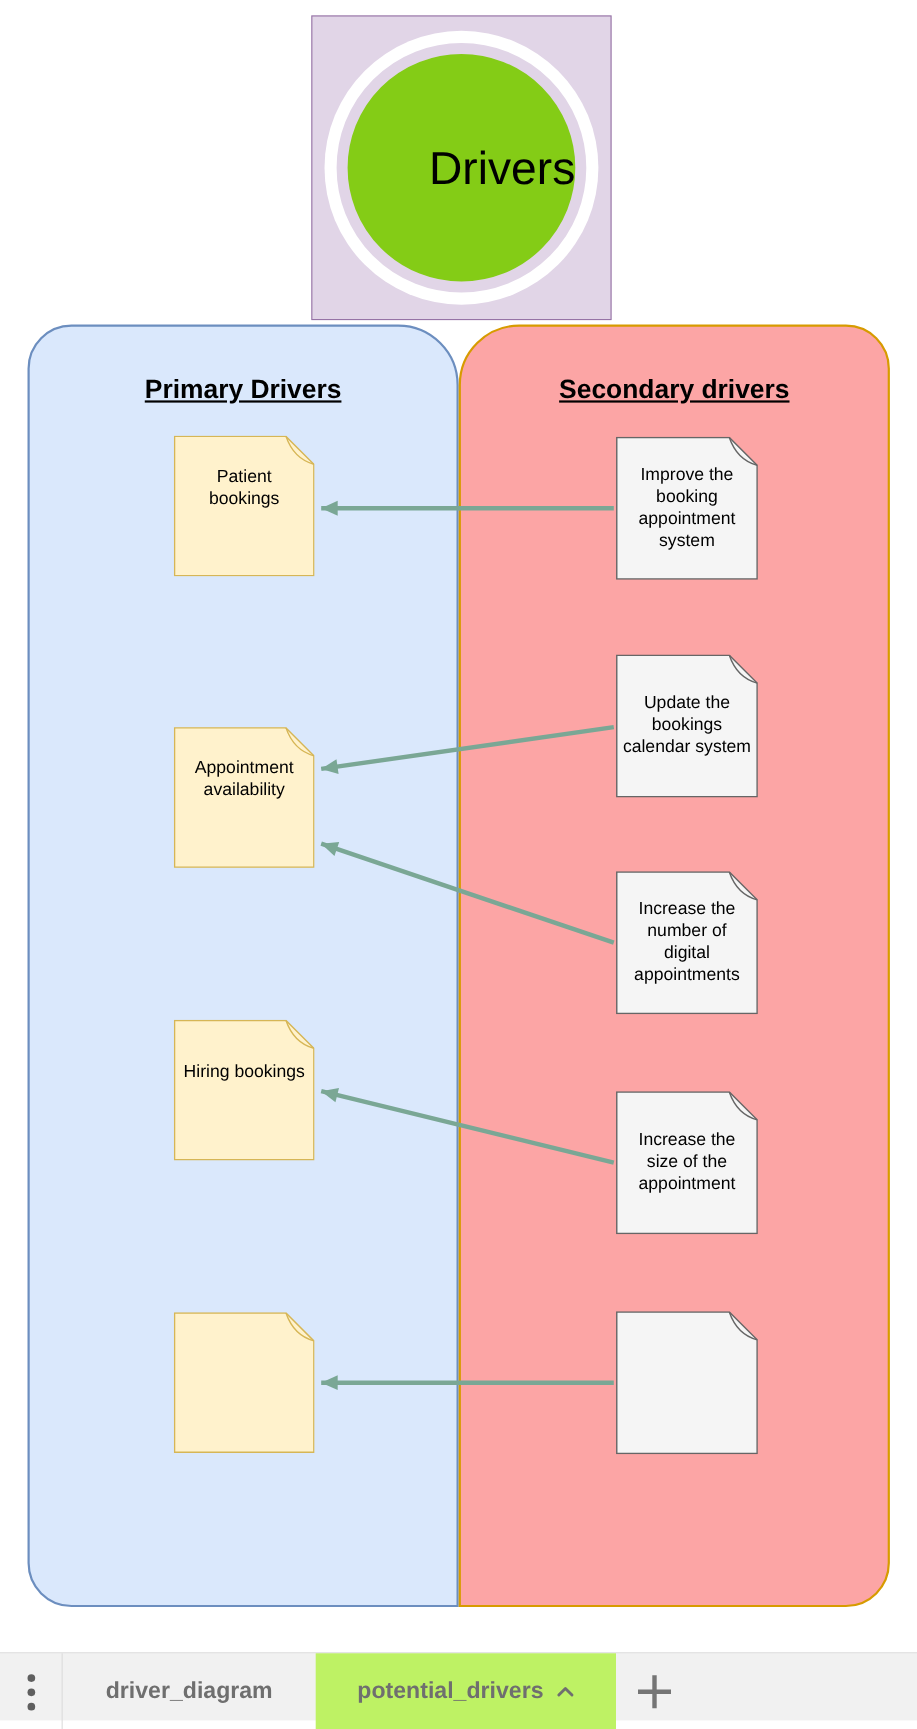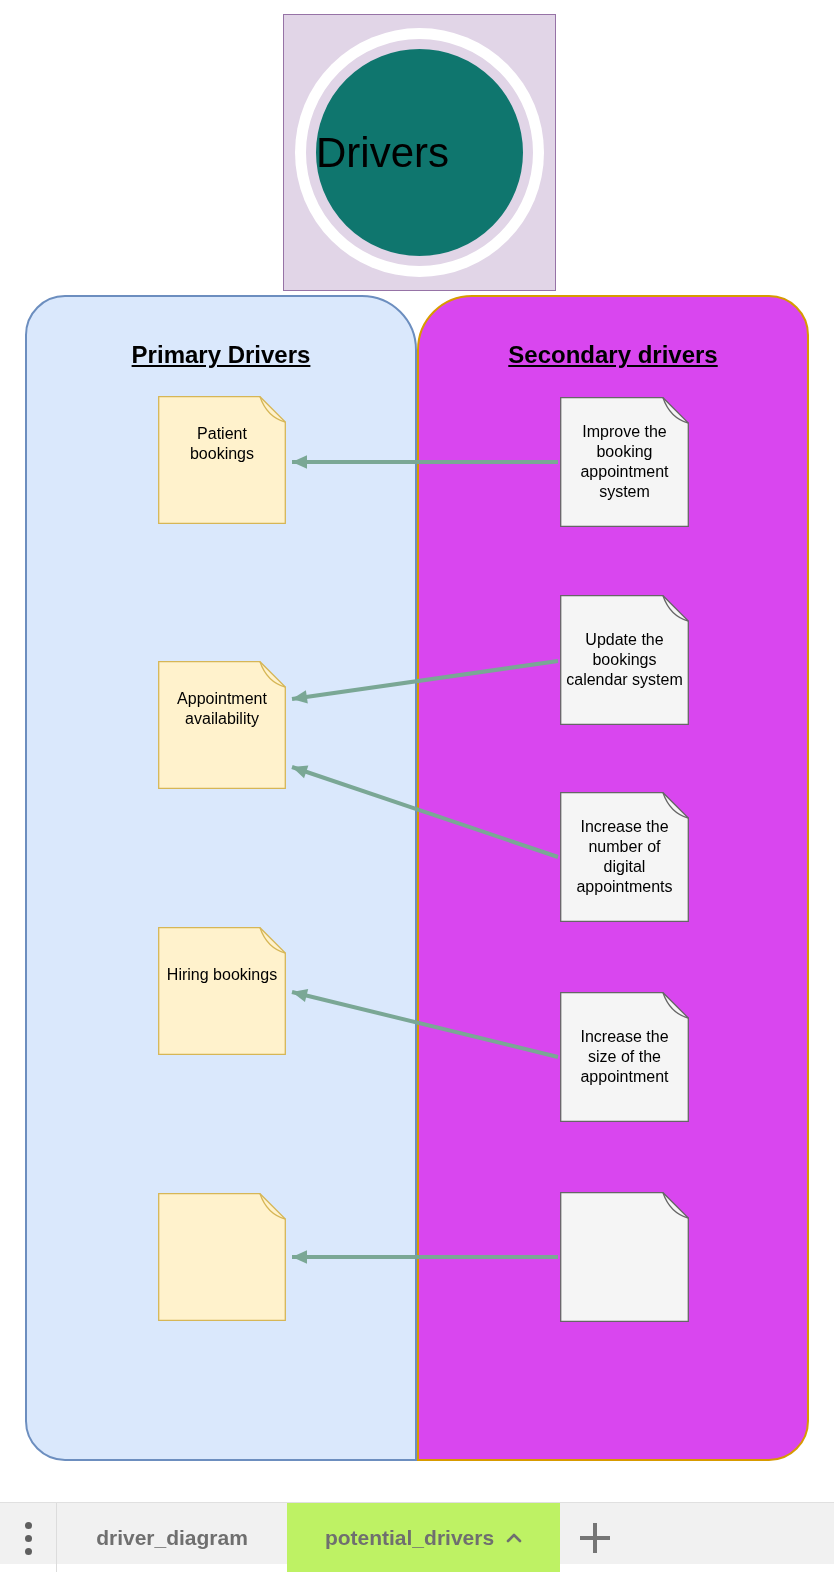--- a/index.html
+++ b/index.html
@@ -9,40 +9,40 @@
 
   
   .group { position:absolute; top:295px; height:1166px; }
   .group-primary {
     left:25px; width:392px;
     background:#DAE8FC; border:2px solid #6C8EBF;
     border-radius:40px 55px 0 40px;
   }
   .group-secondary {
     left:417px; width:392px;
-    background:#d946ef; border:2px solid #D79B00;
+    background:#fca5a5; border:2px solid #D79B00;
     border-radius:55px 40px 40px 0;
   }
   .group-title {
     position:absolute; top:44px; left:0; right:0;
     text-align:center; font-size:24px; font-weight:bold; color:#000;text-decoration:underline;
   }
 
   
   .root-node {
     position:absolute; left:283px; top:14px; width:273px; height:277px;
     background:#E1D5E7; border:1px solid #9673A6;
   }
   .ring-outer {
     position:absolute; left:11px; top:13px; width:249px; height:249px;
     background:#fff; border-radius:50%;
   }
   .ring-inner {
-    position:absolute; inset:11px; border:10px solid #E1D5E7; background:#0f766e;
-    border-radius:50%; display:flex; align-items:center; justify-content:flex-start;
+    position:absolute; inset:11px; border:10px solid #E1D5E7; background:#84cc16;
+    border-radius:50%; display:flex; align-items:center; justify-content:flex-end;
   }
   .root-label { font-size:42px; color:#000; }
 
   
   .note { position:absolute; width:128px; height:96px; }
   .note.gray { width:129px; height:130px; }
   .note svg.note-bg { position:absolute; left:0; top:0; }
   .note .note-label {
     position:absolute; inset:0; padding:6px;
     display:flex; align-items:center; justify-content:center;

